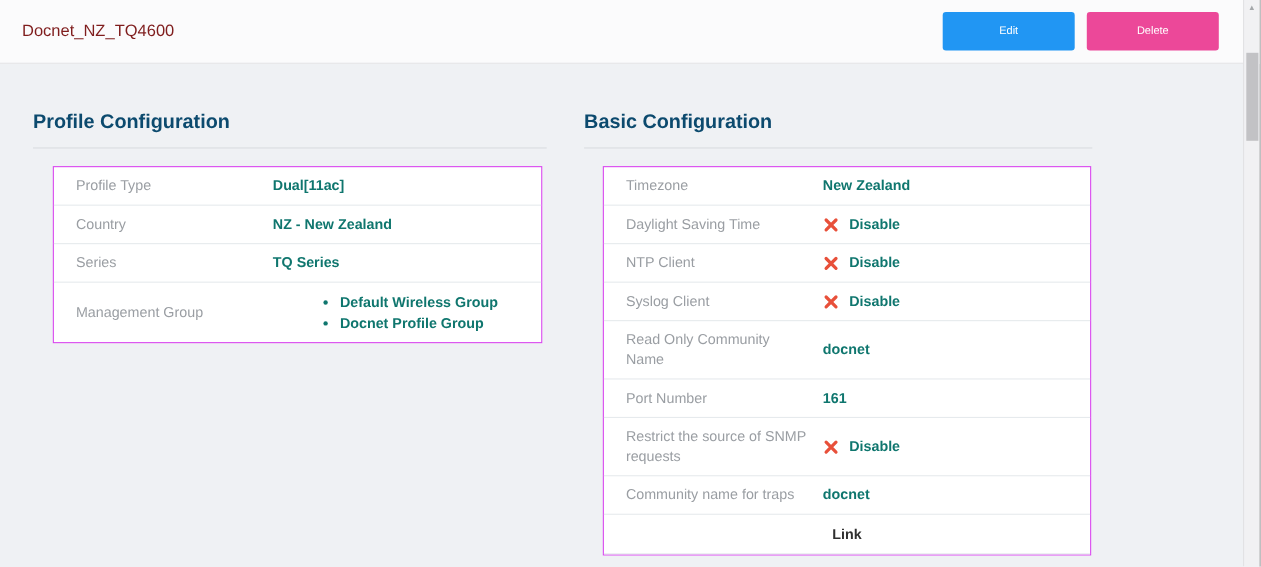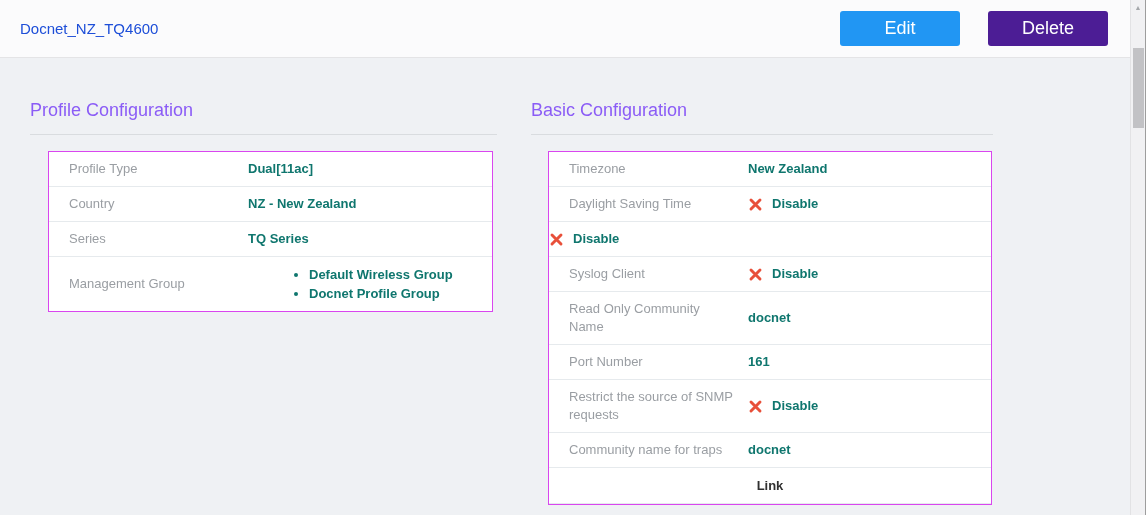--- a/index.html
+++ b/index.html
@@ -16,45 +16,45 @@
   .header {
     height:58px;
     background:#fbfbfc;
     border-bottom:1px solid #e4e4e6;
     display:flex;
     align-items:center;
     padding:0 37px 0 20px;
   }
   .page-title {
     font-size:15px;
-    color:#1d4ed8;
+    color:#7f1d1d;
     flex:1 1 auto;
   }
   .btn {
     width:120px; height:35px;
     border:none; border-radius:3px;
-    color:#fff; font-size:18px;
+    color:#fff; font-size:10px;
     font-family:"Liberation Sans",sans-serif;
     cursor:pointer;
   }
   .btn-edit { background:#2196f3; margin-right:11px; }
-  .btn-delete { background:#4c1d95;margin-left:17px; }
+  .btn-delete { background:#ec4899; }
 
   
   .content {
     display:flex;
     padding:42px 0 0 30px;
   }
   .section-left  { width:467px; }
   .section-right { width:462px; margin-left:34px; }
 
   .section-title {
     font-size:18px;
-    font-weight:400;
-    color:#8b5cf6;
+    font-weight:700;
+    color:#0c4a6e;
     padding-bottom:13px;
     border-bottom:1px solid #d9dcdf;
   }
 
   .cfg-table {
     margin-top:16px;
     background:#ffffff;
     border:1px solid #d946ef;
   }
   .section-left  .cfg-table { margin-left:18px; width:445px; }
@@ -190,20 +190,21 @@
           <span class="status-icon">
             <svg viewBox="0 0 16 16">
                 <path d="M3.2 3.2 L12.8 12.8 M12.8 3.2 L3.2 12.8" stroke="#e8503a" stroke-width="3.1" stroke-linecap="round" fill="none"></path>
               </svg>
           </span>
           <span>Disable</span>
         </div>
       </div>
 
       <div class="row">
+        <div class="cell-label">NTP Client</div>
         <div class="cell-value">
           <span class="status-icon">
             <svg viewBox="0 0 16 16">
                 <path d="M3.2 3.2 L12.8 12.8 M12.8 3.2 L3.2 12.8" stroke="#e8503a" stroke-width="3.1" stroke-linecap="round" fill="none"></path>
               </svg>
           </span>
           <span>Disable</span>
         </div>
       </div>
 

